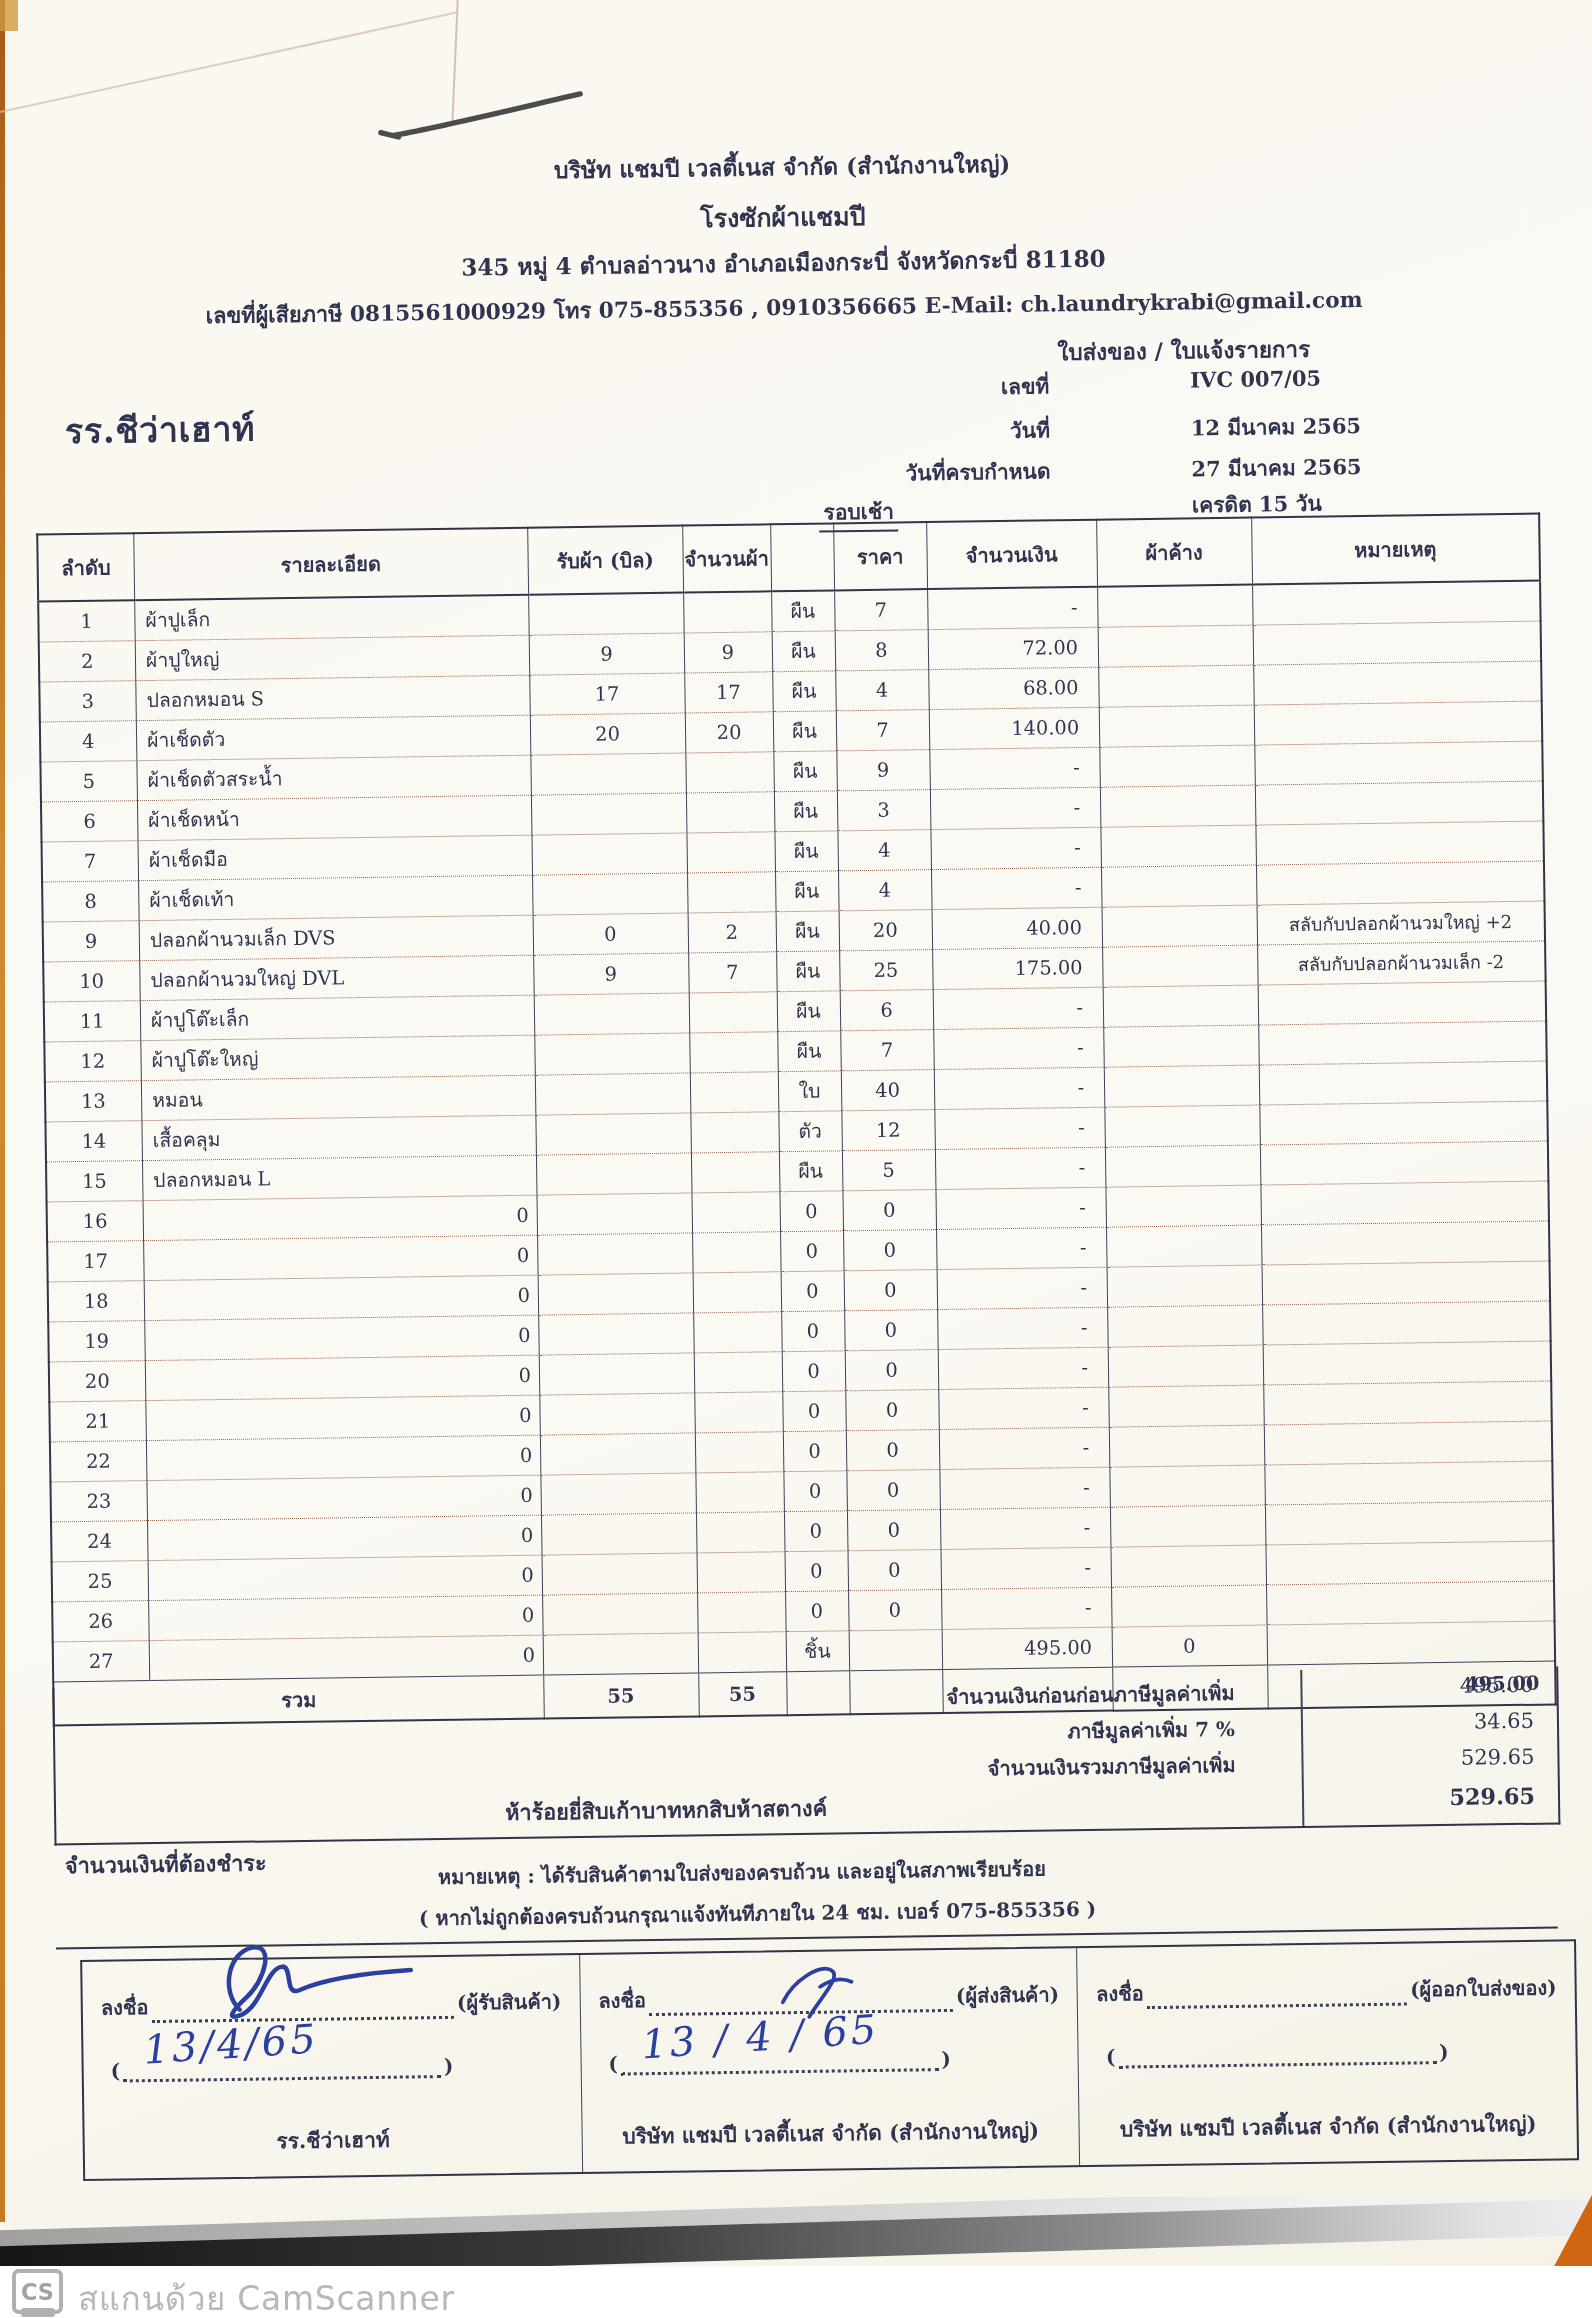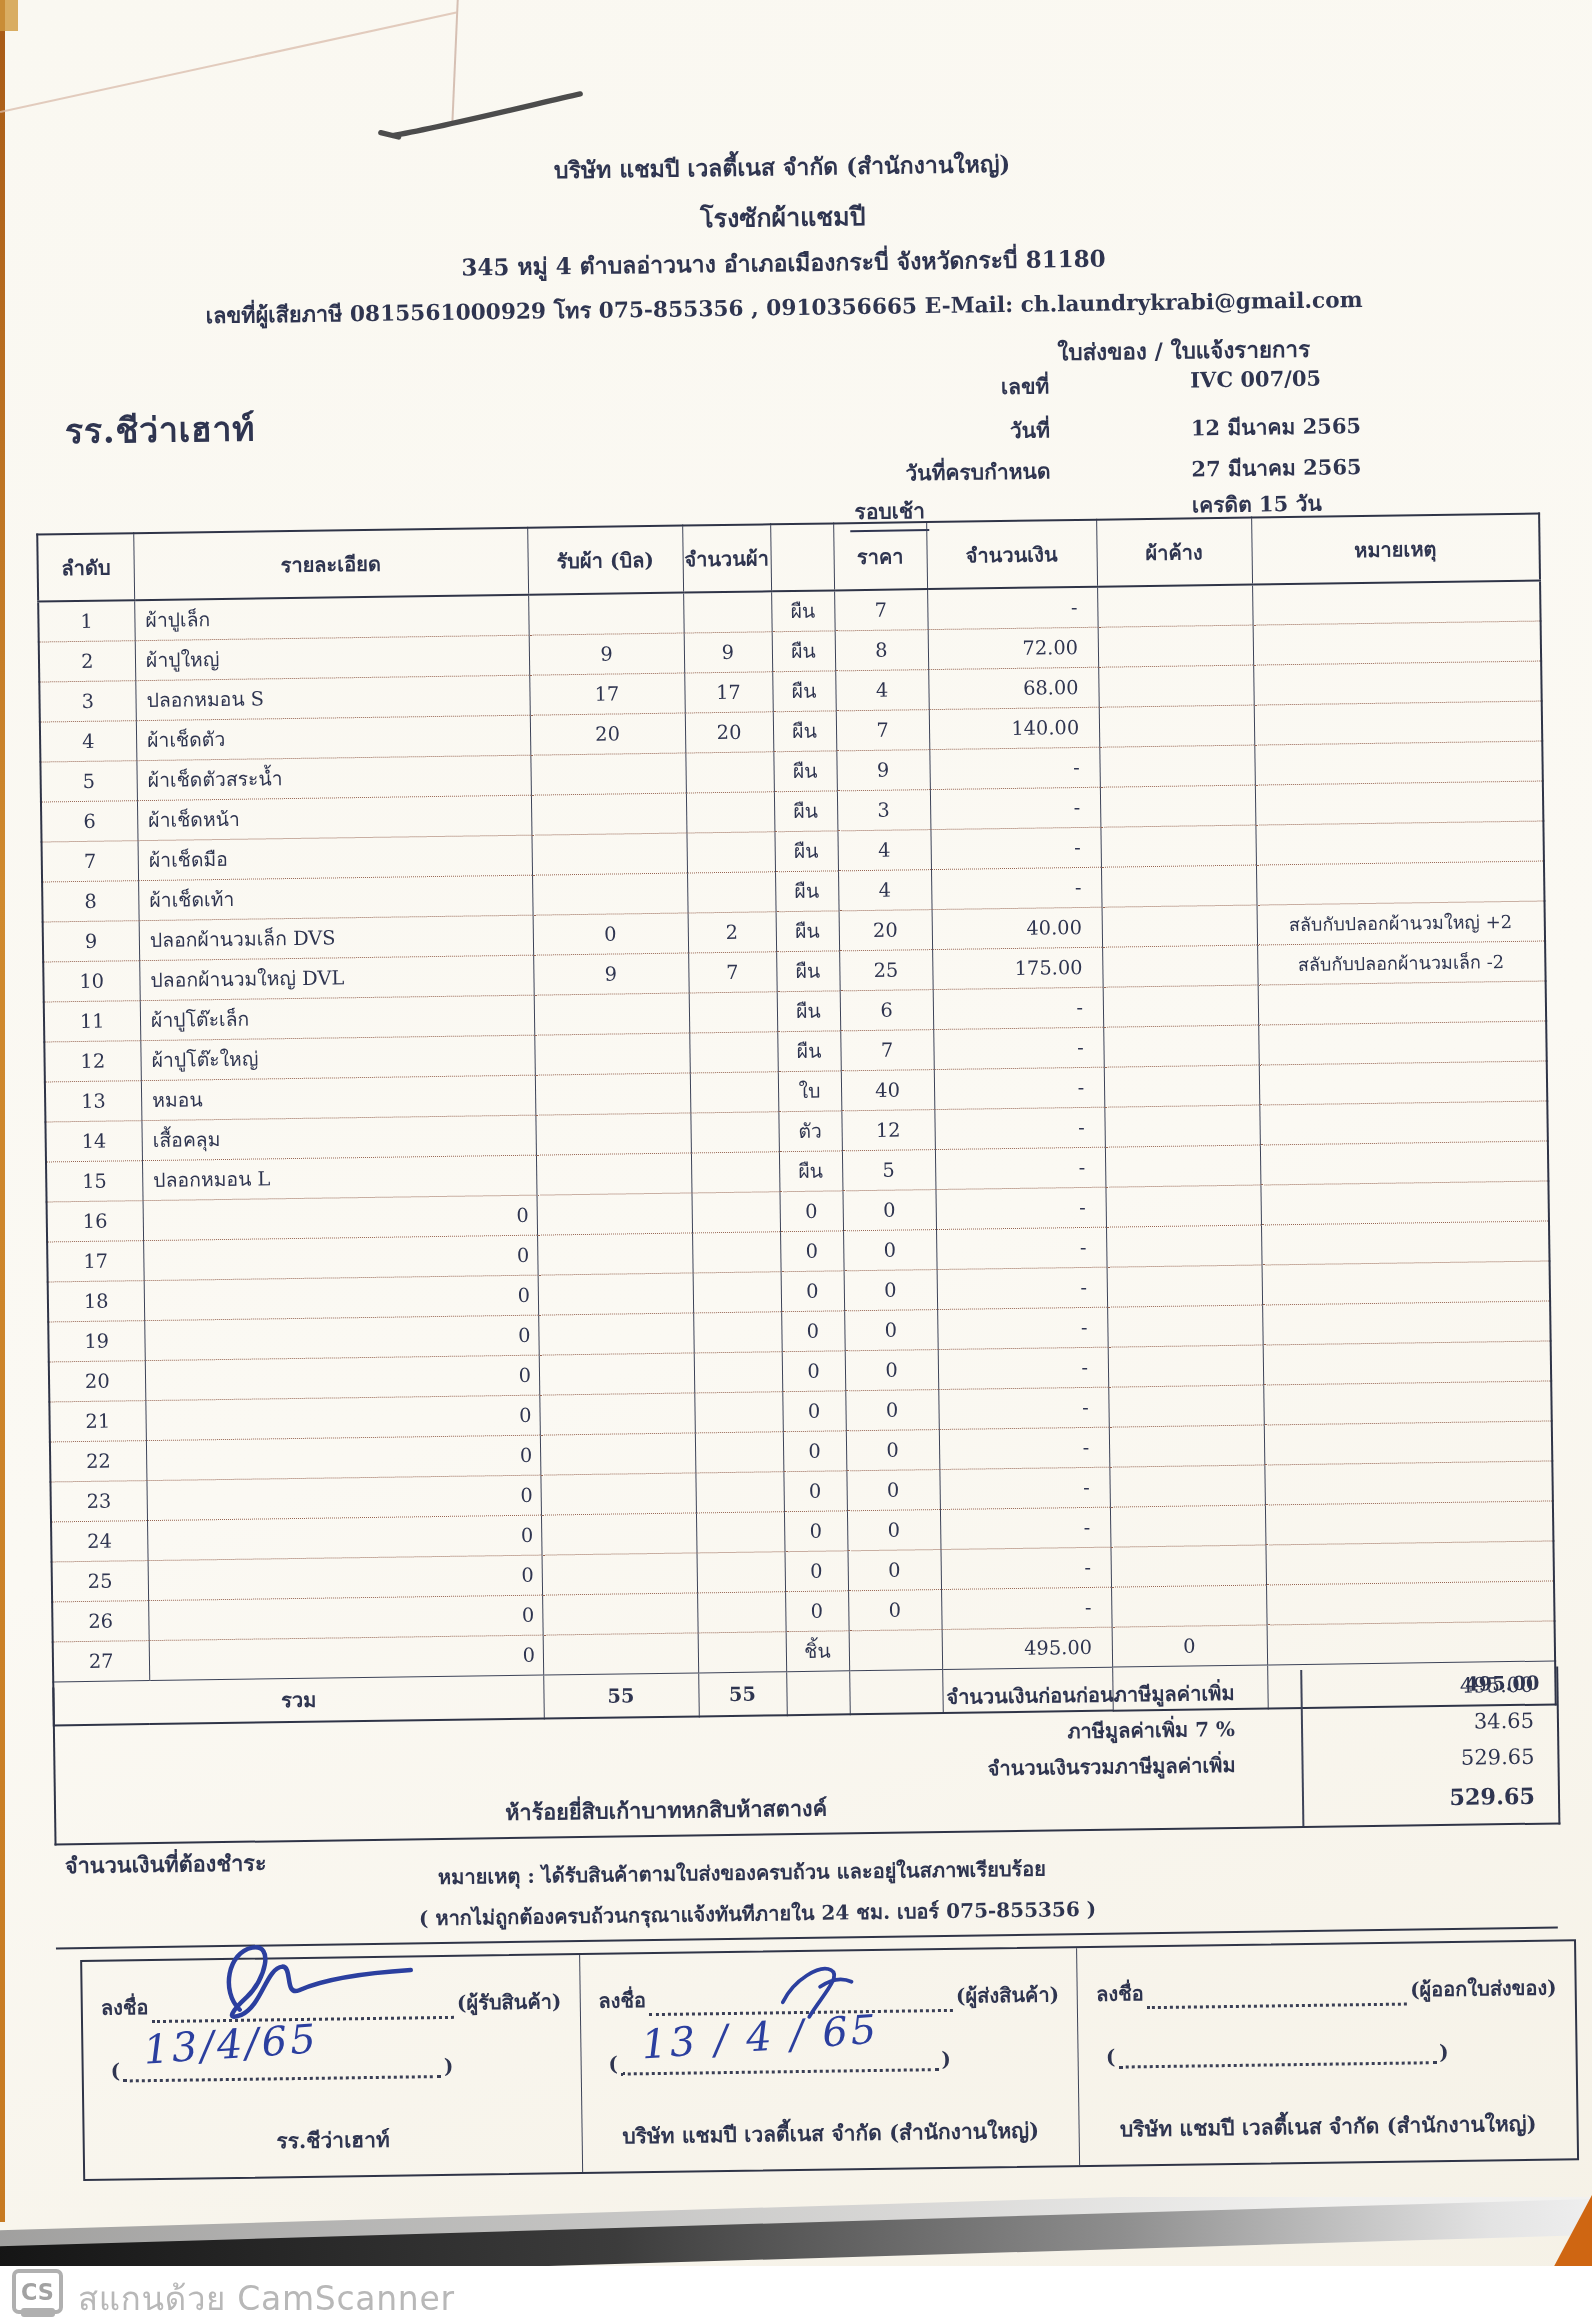--- a/index.html
+++ b/index.html
@@ -29,21 +29,21 @@
   .h1{top:149px;font-size:23px;}
   .h2{top:197px;font-size:25px;}
   .h3{top:245px;font-size:23px;}
   .h4{top:290px;font-size:21.7px;}
   .doc-type{left:1001px;top:338px;width:388px;text-align:center;font-weight:bold;font-size:22.4px;}
   .customer{left:75px;top:394px;font-size:34px;font-weight:bold;letter-spacing:0.7px;}
   .meta-label{left:806px;width:254px;text-align:right;font-weight:bold;font-size:21px;}
   .meta-value{left:1201px;width:344px;font-weight:bold;font-size:21px;}
   .m1{top:373px;}.m2{top:417px;}.m3{top:458px;}
   .credit{top:494px;}
-  .round{left:859px;top:496px;font-weight:bold;font-size:21px;
+  .round{left:828px;top:496px;font-weight:bold;font-size:21px;
     border-bottom:2.2px solid #2f3550;padding:0 4.5px 1.5px 4.5px;}
   
   table.doc{position:absolute;left:45px;top:523px;width:1502px;
     border-collapse:collapse;table-layout:fixed;
     border:2.2px solid #2f3447;font-size:19.4px;color:#2f3550;}
   table.doc th{border-left:1.5px solid #3d4358;border-right:1.5px solid #3d4358;
     border-bottom:2.2px solid #2f3447;height:63px;font-size:20px;font-weight:bold;
     vertical-align:middle;}
   table.doc td{border-left:1.5px solid #3d4358;border-right:1.5px solid #3d4358;
     border-bottom:1.5px dotted #976552;height:37px;vertical-align:middle;

